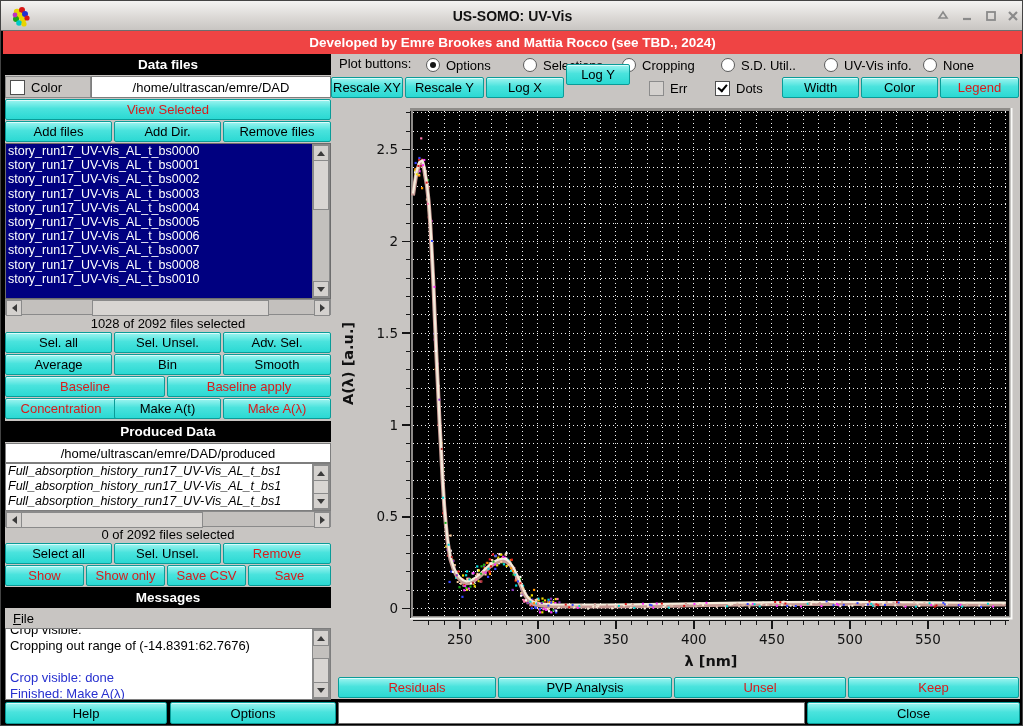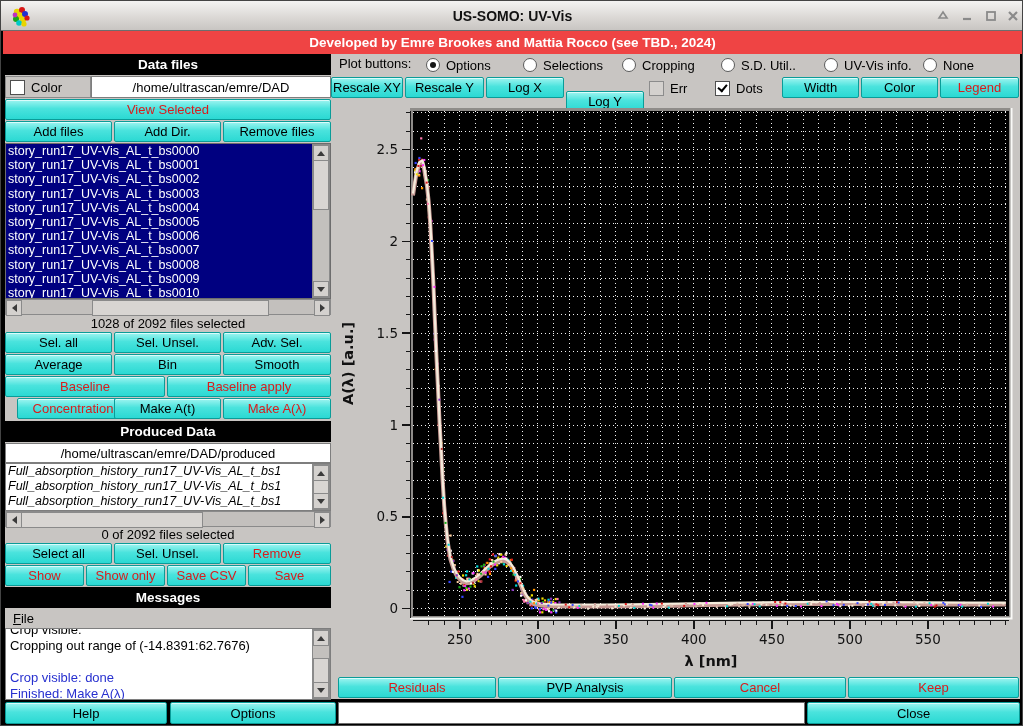--- a/index.html
+++ b/index.html
@@ -111,21 +111,20 @@
       <div style="position:absolute;left:0;top:0;right:16px;bottom:0;overflow:hidden">
         <div class="file-row">story_run17_UV-Vis_AL_t_bs0000</div>
         <div class="file-row">story_run17_UV-Vis_AL_t_bs0001</div>
         <div class="file-row">story_run17_UV-Vis_AL_t_bs0002</div>
         <div class="file-row">story_run17_UV-Vis_AL_t_bs0003</div>
         <div class="file-row">story_run17_UV-Vis_AL_t_bs0004</div>
         <div class="file-row">story_run17_UV-Vis_AL_t_bs0005</div>
         <div class="file-row">story_run17_UV-Vis_AL_t_bs0006</div>
         <div class="file-row">story_run17_UV-Vis_AL_t_bs0007</div>
         <div class="file-row">story_run17_UV-Vis_AL_t_bs0008</div>
-        <div class="file-row">story_run17_UV-Vis_AL_t_bs0009</div>
         <div class="file-row">story_run17_UV-Vis_AL_t_bs0010</div>
       </div>
       <div class="sb" style="position:absolute;right:0;top:0;width:16px;bottom:0">
         <div class="sbbtn" style="left:0;top:0;width:14px;height:14px">
             <span class="t-up"></span>
           </div>
         <div class="thumb" style="left:0;top:15px;width:14px;height:48px"></div>
         <div class="sbbtn" style="left:0;bottom:0;width:14px;height:14px">
             <span class="t-down"></span>
           </div>
@@ -147,21 +146,21 @@
     <div class="abs btn" style="left:109px;top:278px;width:107px">Sel. Unsel.</div>
     <div class="abs btn" style="left:218px;top:278px;width:108px">Adv. Sel.</div>
 
     <div class="abs btn" style="left:0;top:300px;width:107px">Average</div>
     <div class="abs btn" style="left:109px;top:300px;width:107px">Bin</div>
     <div class="abs btn" style="left:218px;top:300px;width:108px">Smooth</div>
 
     <div class="abs btn red" style="left:0;top:322px;width:160px">Baseline</div>
     <div class="abs btn red" style="left:162px;top:322px;width:164px">Baseline apply</div>
 
-    <div class="abs btn red" style="left:12px;top:344px;width:112px">Concentration</div>
+    <div class="abs btn red" style="left:0;top:344px;width:112px">Concentration</div>
     <div class="abs btn" style="left:109px;top:344px;width:107px">Make A(t)</div>
     <div class="abs btn red" style="left:218px;top:344px;width:108px">Make A(λ)</div>
 
     <div class="abs hdr" style="left:0;top:367px;width:326px;height:21px">Produced Data</div>
     <div class="abs cell" style="left:0;top:389px;width:326px;height:20px">/home/ultrascan/emre/DAD/produced</div>
 
     <div class="abs white-list" style="left:0;top:409px;width:326px;height:48px">
       <div style="position:absolute;left:0;top:0;right:16px;bottom:0;overflow:hidden">
         <div class="pfile-row">Full_absorption_history_run17_UV-Vis_AL_t_bs1</div>
         <div class="pfile-row">Full_absorption_history_run17_UV-Vis_AL_t_bs1</div>
@@ -248,21 +247,21 @@
         <span>UV-Vis info.</span>
       </div>
     <div class="abs ritem" style="left:592px;top:0">
         <span class="radio"></span>
         <span>None</span>
       </div>
 
     <div class="abs btn" style="left:0;top:23px;width:72px">Rescale XY</div>
     <div class="abs btn" style="left:74px;top:23px;width:79px">Rescale Y</div>
     <div class="abs btn" style="left:155px;top:23px;width:78px">Log X</div>
-    <div class="abs btn" style="left:235px;top:37px;width:78px">Log Y</div>
+    <div class="abs btn" style="left:235px;top:10px;width:64px">Log Y</div>
     <div class="abs cbitem" style="left:318px;top:23px">
         <span class="cb dis"></span>
         <span>Err</span>
       </div>
     <div class="abs cbitem" style="left:384px;top:23px">
         <span class="cb checked"></span>
         <span>Dots</span>
       </div>
     <div class="abs btn" style="left:451px;top:23px;width:77px">Width</div>
     <div class="abs btn" style="left:530px;top:23px;width:77px">Color</div>
@@ -906,21 +905,21 @@
         <text x="362.83769633507853" y="543" text-anchor="middle" font-size="13.5" font-family="DejaVu Sans, sans-serif" fill="#111" font-weight="normal">400</text>
         <text x="440.848167539267" y="543" text-anchor="middle" font-size="13.5" font-family="DejaVu Sans, sans-serif" fill="#111" font-weight="normal">450</text>
         <text x="518.8586387434555" y="543" text-anchor="middle" font-size="13.5" font-family="DejaVu Sans, sans-serif" fill="#111" font-weight="normal">500</text>
         <text x="596.869109947644" y="543" text-anchor="middle" font-size="13.5" font-family="DejaVu Sans, sans-serif" fill="#111" font-weight="normal">550</text>
         <text x="380" y="565" text-anchor="middle" font-size="14.5" font-family="DejaVu Sans, sans-serif" fill="#111" font-weight="bold">λ [nm]</text>
         <text x="22" y="262.5" text-anchor="middle" font-size="14.5" font-family="DejaVu Sans, sans-serif" fill="#111" font-weight="bold" transform="rotate(-90 22 262.5)">A(λ) [a.u.]</text>
       </svg>
 
     <div class="abs btn red" style="left:7px;top:623px;width:158px">Residuals</div>
     <div class="abs btn" style="left:167px;top:623px;width:174px">PVP Analysis</div>
-    <div class="abs btn red" style="left:343px;top:623px;width:172px">Cancel</div>
+    <div class="abs btn red" style="left:343px;top:623px;width:172px">Unsel</div>
     <div class="abs btn red" style="left:517px;top:623px;width:171px">Keep</div>
   </div>
 
   <div class="abs btn" style="left:4px;top:701px;width:162px;height:22px">Help</div>
   <div class="abs btn" style="left:169px;top:701px;width:166px;height:22px">Options</div>
   <div class="abs progress" style="left:337px;top:701px;width:467px;height:22px;font-size:12px"></div>
   <div class="abs btn" style="left:806px;top:701px;width:213px;height:22px">Close</div>
 </div>
 
 </body></html>

